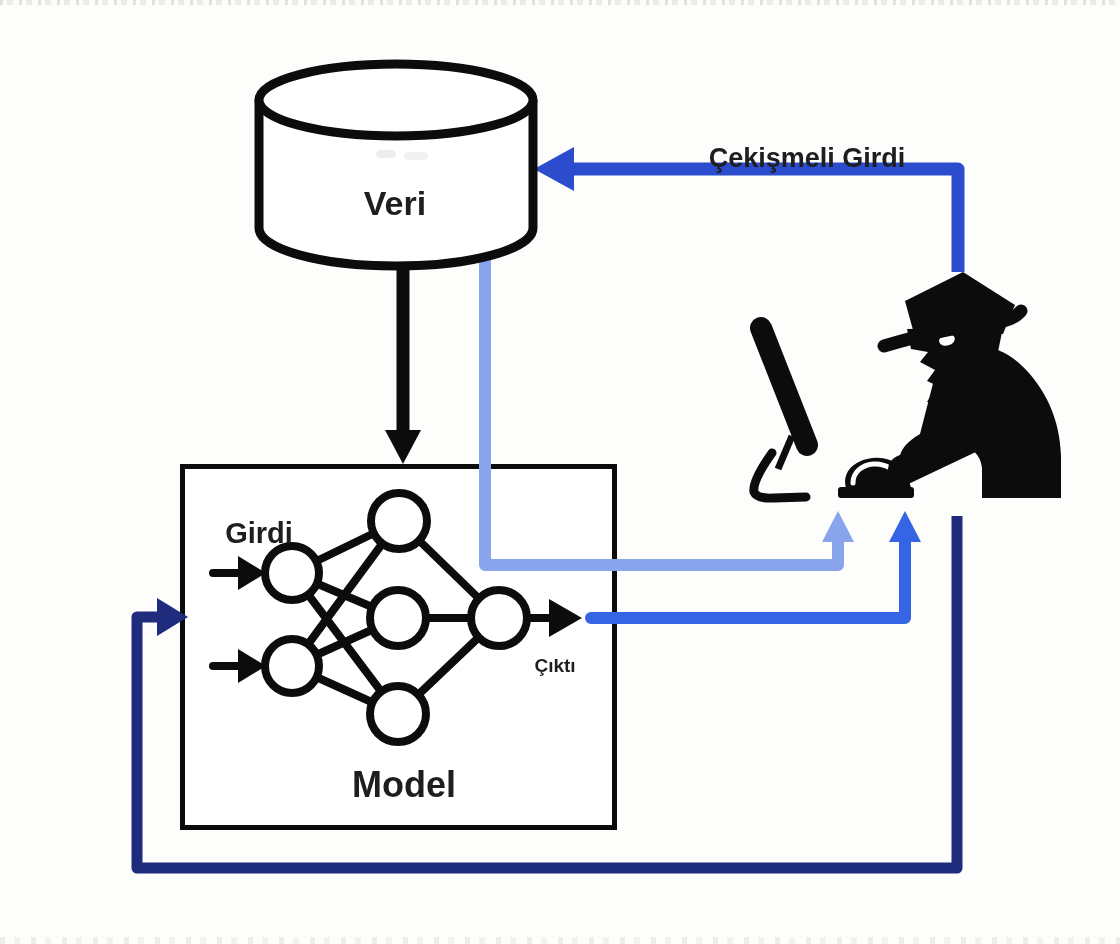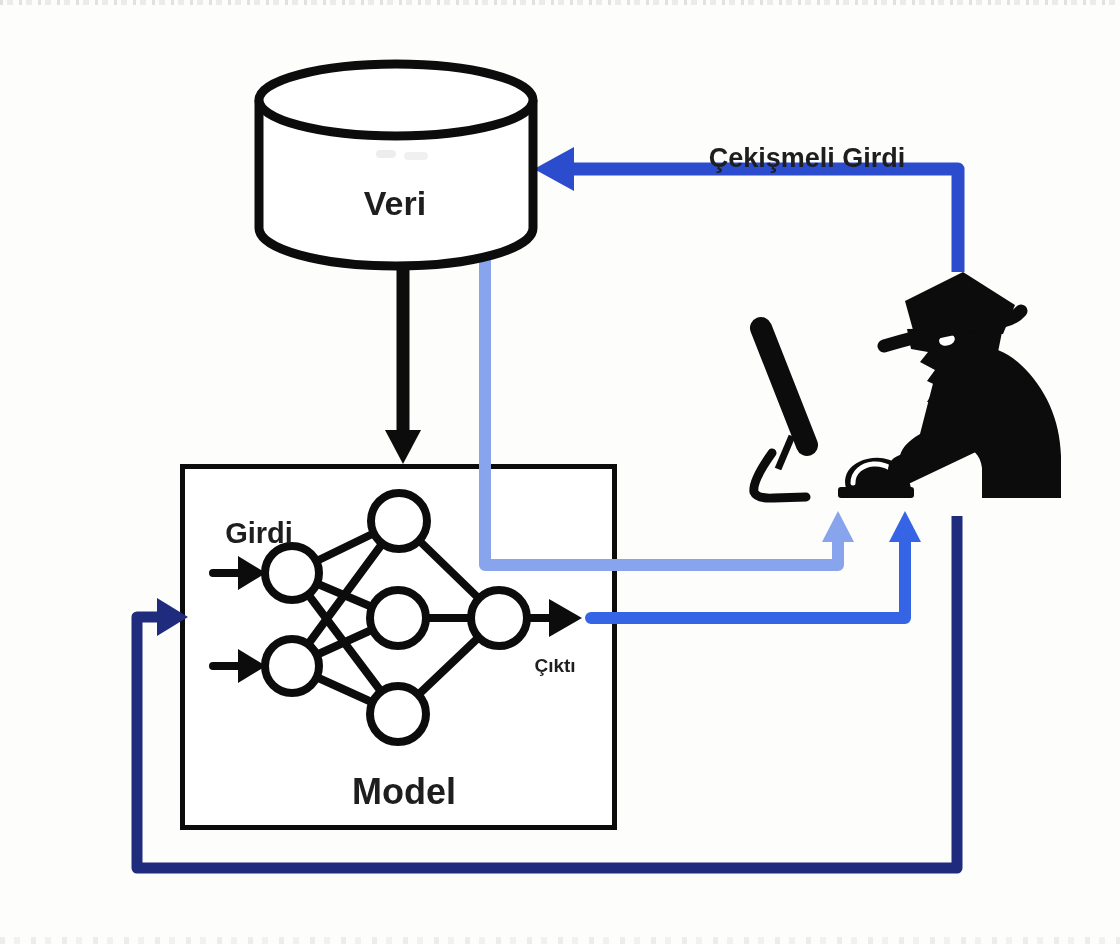--- a/index.html
+++ b/index.html
@@ -4,21 +4,21 @@
 <style>
   html,body{margin:0;padding:0;}
   body{font-family:"Liberation Sans","DejaVu Sans",sans-serif;background:#fff;}
   .canvas{position:relative;width:1120px;height:944px;background:var(--background,#fdfdfc);overflow:hidden;}
   .canvas svg{position:absolute;left:0;top:0;}
   .lbl{position:absolute;font-weight:700;color:var(--text,#1e1e1e);text-align:center;white-space:nowrap;line-height:1.1;}
   .lbl-veri{left:325px;top:185px;width:140px;font-size:34px;}
   .lbl-adv{left:696px;top:144px;width:222px;font-size:27px;}
   .lbl-girdi{left:181px;top:518px;width:100px;font-size:29px;margin-left:28px;}
   .lbl-cikti{left:505px;top:656px;width:100px;font-size:19px;}
-  .lbl-model{left:324px;top:765px;width:160px;font-size:36px;margin-top:7px;}
+  .lbl-model{left:324px;top:765px;width:160px;font-size:36px;}
   .ink-s{stroke:var(--ink,#0c0c0c);}
   .ink-f{fill:var(--ink,#0c0c0c);}
   .royal-s{stroke:var(--royal-blue,#2b4ccd);} .royal-f{fill:var(--royal-blue,#2b4ccd);}
   .med-s{stroke:var(--medium-blue,#3565e4);}  .med-f{fill:var(--medium-blue,#3565e4);}
   .light-s{stroke:var(--light-blue,#87a4ec);} .light-f{fill:var(--light-blue,#87a4ec);}
   .navy-s{stroke:var(--navy-blue,#1f2b7c);}   .navy-f{fill:var(--navy-blue,#1f2b7c);}
   .edge-artifact{position:absolute;left:0;right:0;pointer-events:none;}
   .edge-artifact.top{top:0;height:5px;opacity:.18;
     background:repeating-linear-gradient(90deg,rgba(70,60,50,.8) 0 3px,transparent 3px 7px,rgba(70,60,50,.5) 7px 13px,transparent 13px 19px);}
   .edge-artifact.bottom{bottom:0;height:7px;opacity:.12;

